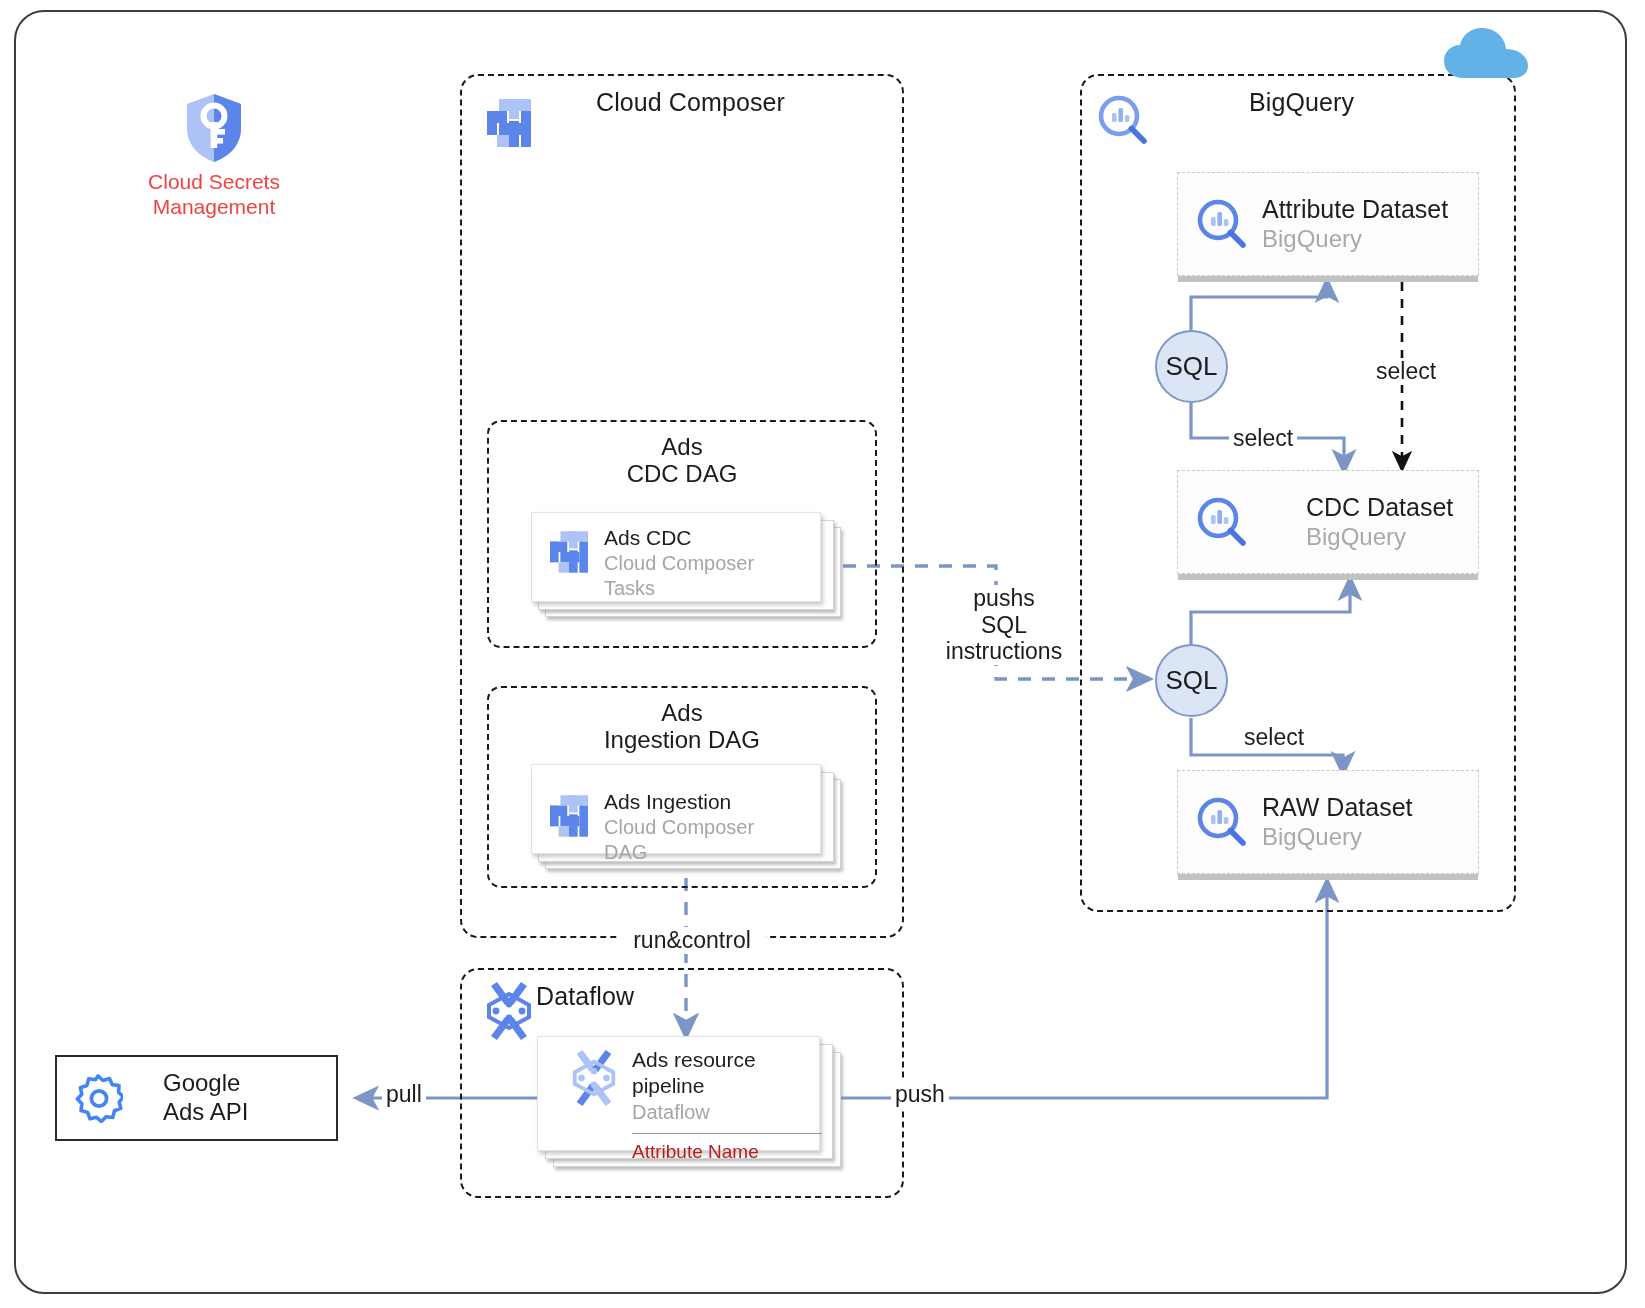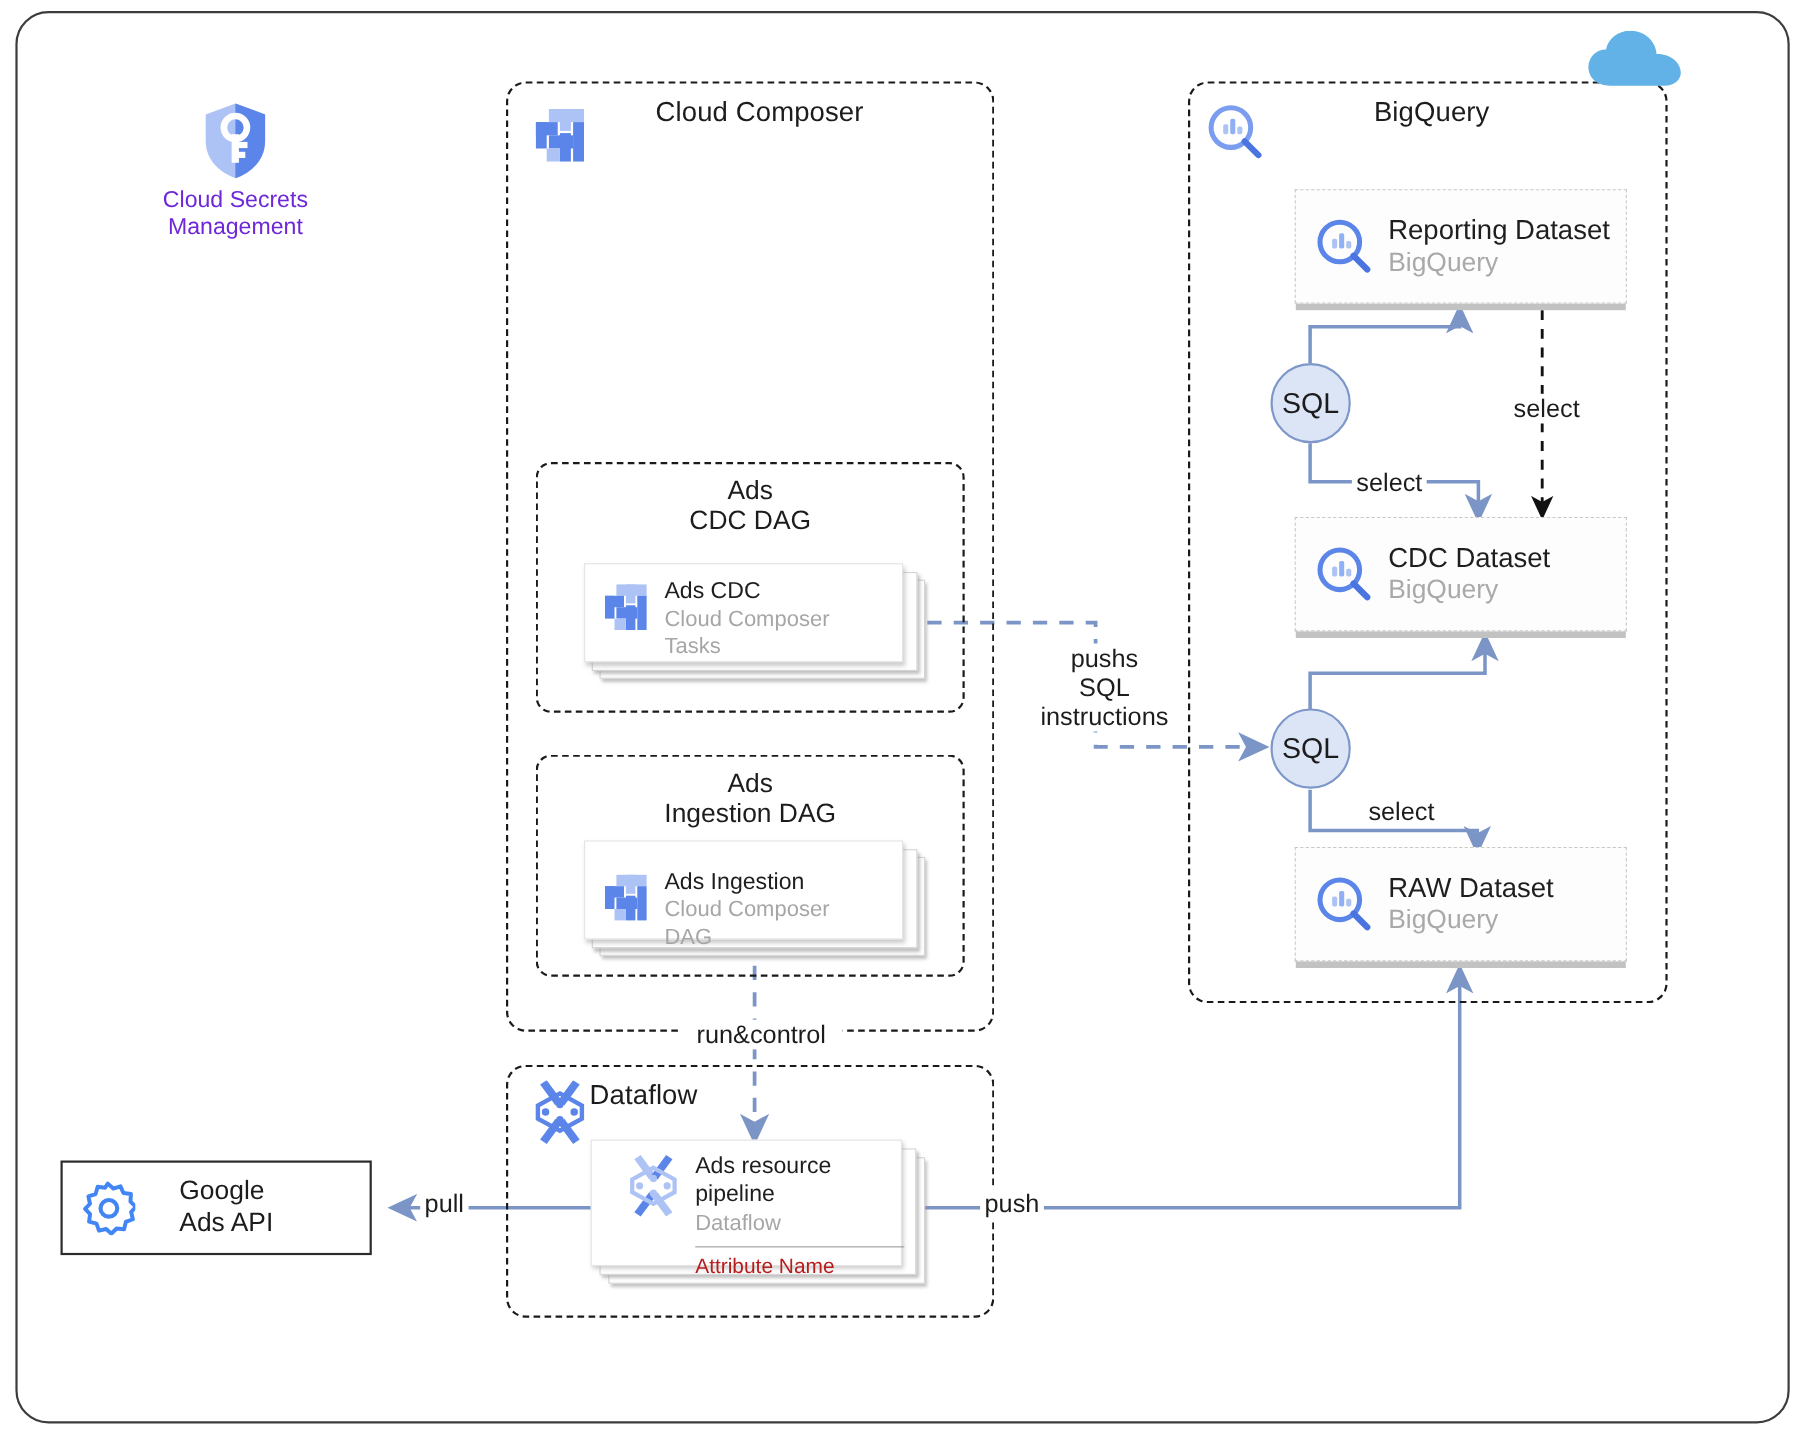--- a/index.html
+++ b/index.html
@@ -126,21 +126,21 @@
     margin-left: 16px;
     font-size: 24px;
     color: #1c1c1c;
     line-height: 1.2;
     white-space: pre-line;
   }
   
   .svc { position: absolute; text-align: center; }
   .svc-label {
     font-size: 21px;
-    color: #6d28d9;
+    color: #ef4444;
     line-height: 1.18;
     white-space: pre-line;
     margin-top: 6px;
   }
   
   .sql-node {
     position: absolute;
     border-radius: 50%;
     background: #dce5f5;
     border: 2px solid #7d97c9;
@@ -383,26 +383,26 @@
     <span>
       <svg class="bq-ico" width="52" height="52" viewBox="0 0 52 52">
         <circle cx="22" cy="22" r="18" fill="none" stroke="#5b85e8" stroke-width="4.6"></circle>
         <rect x="15" y="19" width="4.6" height="9" rx="1.6" fill="#aec3f5"></rect>
         <rect x="21.4" y="14" width="4.6" height="14" rx="1.6" fill="#8fb0f5"></rect>
         <rect x="27.8" y="21" width="4.6" height="7" rx="1.6" fill="#aec3f5"></rect>
         <line x1="34.5" y1="34.5" x2="47" y2="47" stroke="#4a74e0" stroke-width="5.6" stroke-linecap="round"></line>
       </svg>
     </span>
     <span class="ds-text">
-      <div class="ds-title">Reporting Dataset</div>
+      <div class="ds-title">Attribute Dataset</div>
       <div class="ds-sub">BigQuery</div>
     </span>
   </div>
 
-  <div class="ds-box" style="left:1177px; top:470px; width:302px; height:104px; padding-left:18px;">
+  <div class="ds-box" style="left:1177px; top:470px; width:302px; height:104px; padding-left:18px;gap:44px;">
     <span>
       <svg class="bq-ico" width="52" height="52" viewBox="0 0 52 52">
         <circle cx="22" cy="22" r="18" fill="none" stroke="#5b85e8" stroke-width="4.6"></circle>
         <rect x="15" y="19" width="4.6" height="9" rx="1.6" fill="#aec3f5"></rect>
         <rect x="21.4" y="14" width="4.6" height="14" rx="1.6" fill="#8fb0f5"></rect>
         <rect x="27.8" y="21" width="4.6" height="7" rx="1.6" fill="#aec3f5"></rect>
         <line x1="34.5" y1="34.5" x2="47" y2="47" stroke="#4a74e0" stroke-width="5.6" stroke-linecap="round"></line>
       </svg>
     </span>
     <span class="ds-text">

